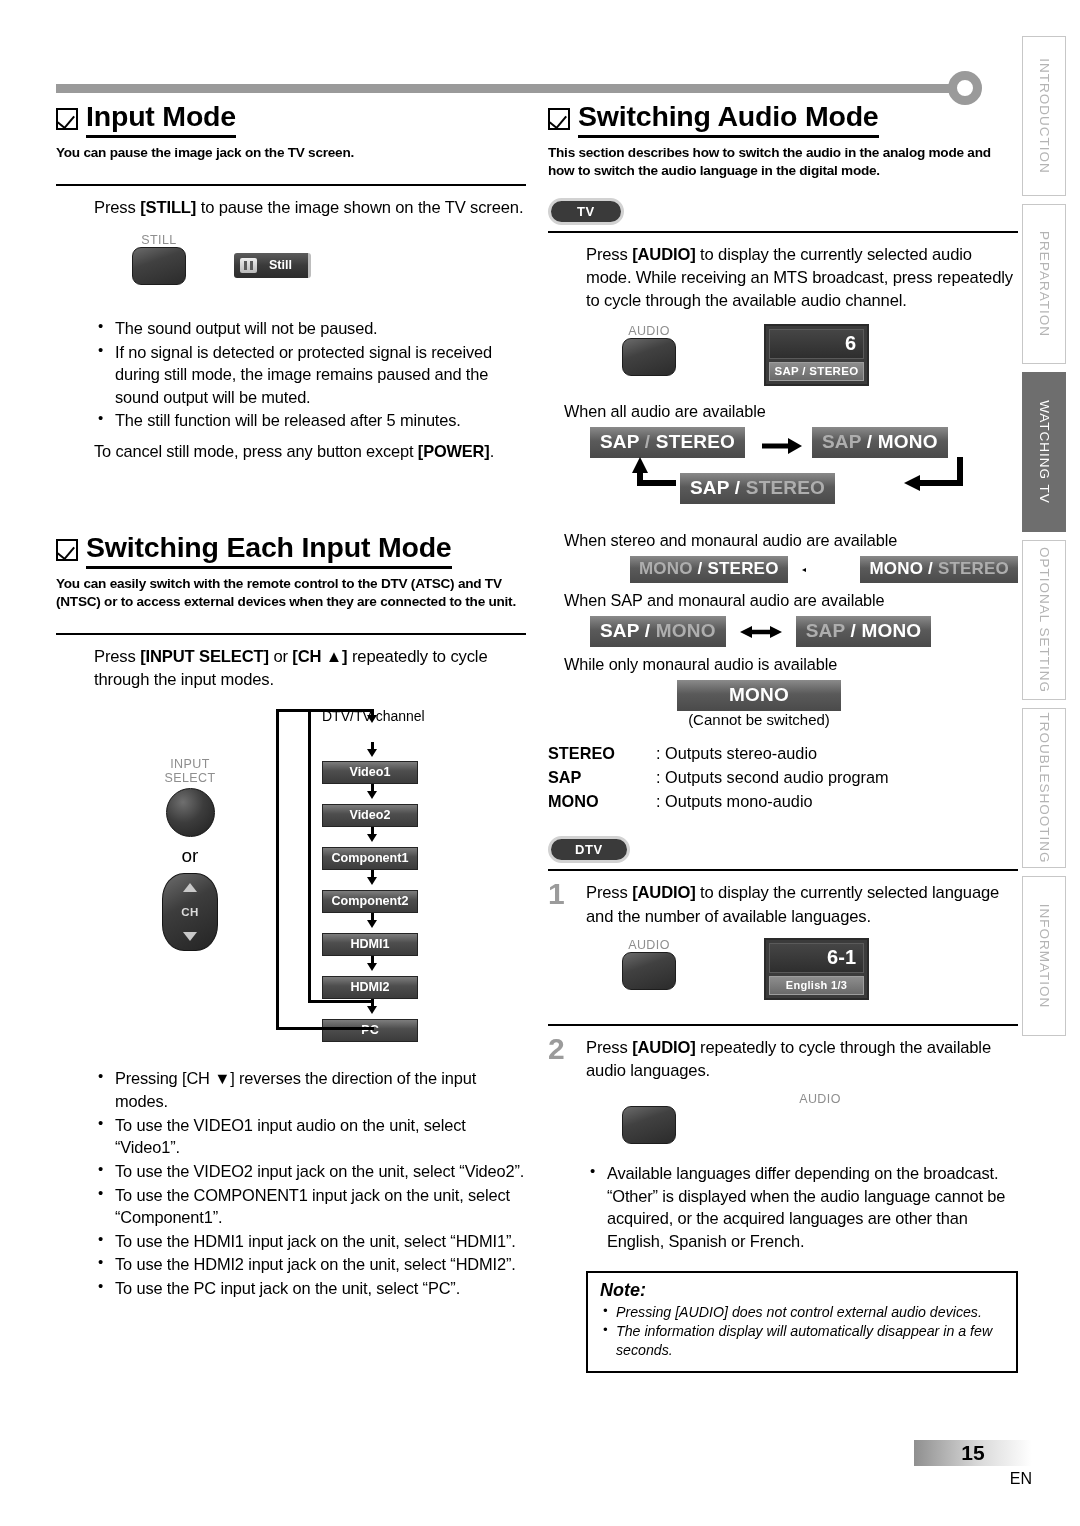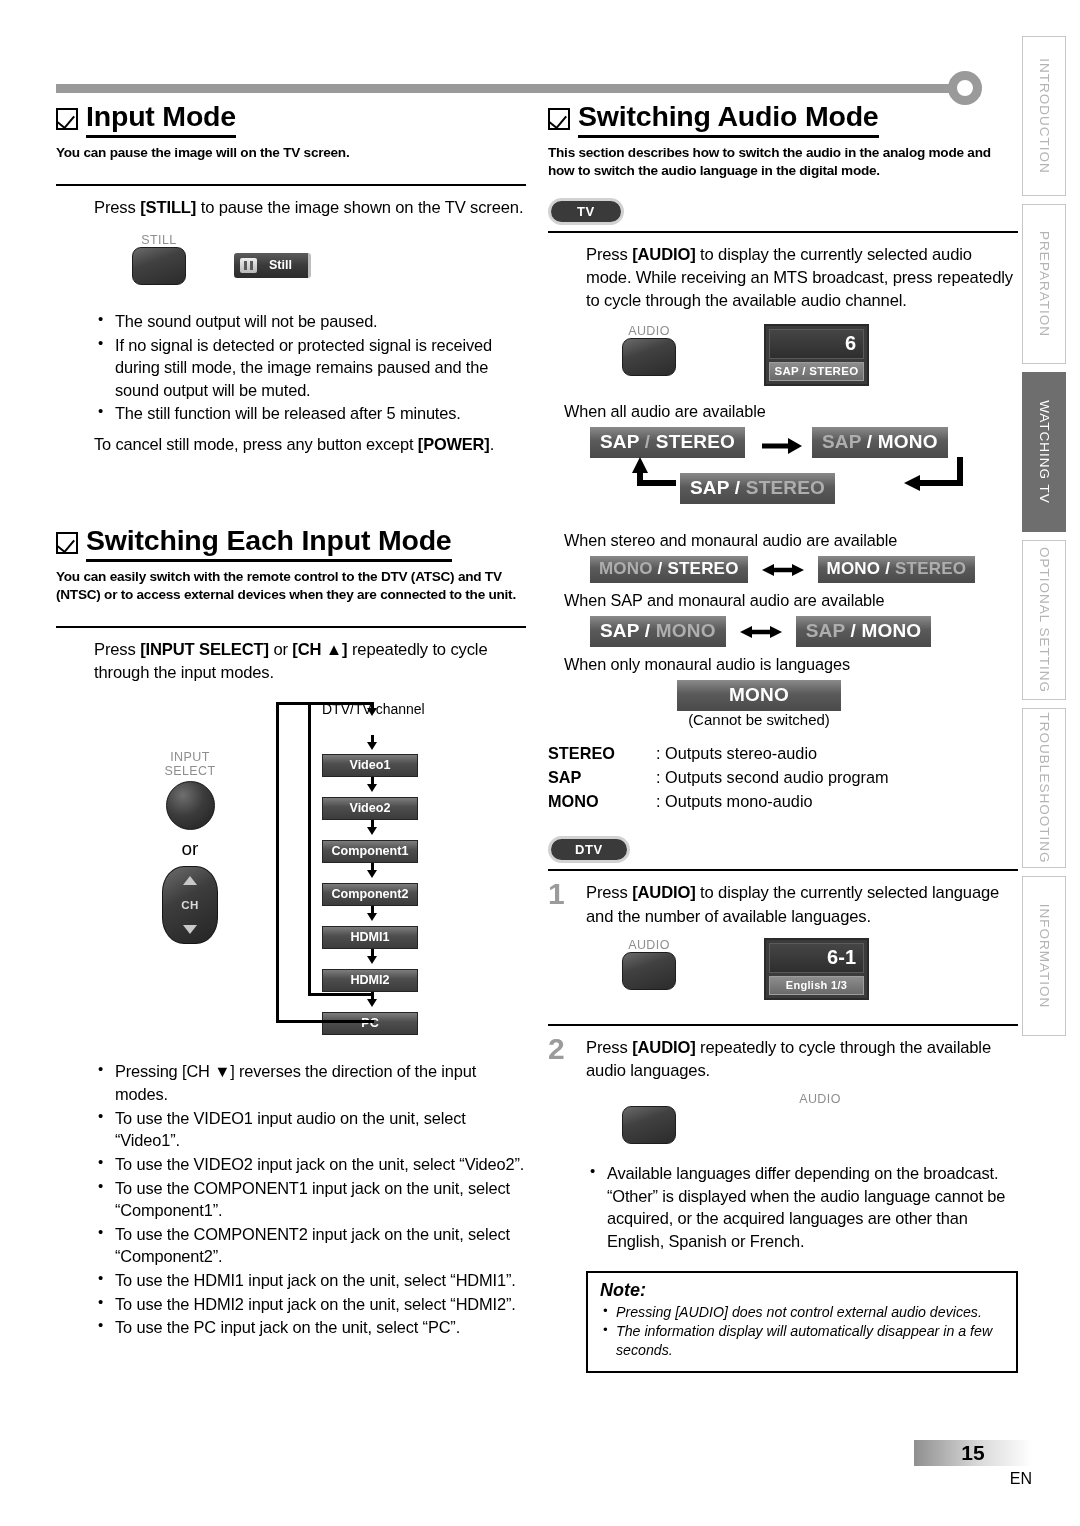--- a/index.html
+++ b/index.html
@@ -121,21 +121,21 @@
   }
   .osdbox.lang .sub{font-size:11px;}
 
   
   .amode{
     display:inline-block;padding:4px 10px 5px;
     background:linear-gradient(180deg,#8a8a8a 0%,#5a5a5a 45%,#4a4a4a 100%);
     font-size:19px;font-weight:bold;letter-spacing:.2px;white-space:nowrap;color:#fff;
   }
   .amode .dim{color:#aeaeae;}
-  .amode.small{font-size:17px;padding:3px 9px 4px;}
+  .amode.small{font-size:17px;padding:3px 9px 4px;margin-left:40px;}
   .cond{font-size:16.3px;margin:8px 16px 6px;letter-spacing:-.1px;}
   .cannot{font-size:15px;text-align:center;}
 
   
   .defs{margin-top:14px;}
   .defrow{display:flex;font-size:16.3px;line-height:1.47;}
   .defrow .term{width:108px;font-weight:bold;flex:none;}
 
   
   ul.bl{margin:10px 0 0 0;padding:0;list-style:none;}
@@ -216,41 +216,41 @@
     </div>
   </div>
 
   <div class="col colL">
 
     <div>
       <div class="h1row">
         <span class="cbx"></span>
         <h1 class="sect">Input Mode</h1>
       </div>
-      <p class="lede">You can pause the image will on the TV screen.</p>
+      <p class="lede">You can pause the image jack on the TV screen.</p>
 
       <div class="steprule"></div>
       <div class="stepbody">
         <div class="steptext"><span>Press </span><b>[STILL]</b><span> to pause the image shown on the TV screen.</span></div>
 
         <div style="display:flex;align-items:center;gap:48px;margin-top:14px;">
           <div class="btnart" style="margin-left:38px;">
             <div class="btncap">STILL</div>
             <div class="rectbtn"></div>
           </div>
           <div class="osdstill" style="margin-top:13px;">
             <span class="pauseico">
                 <i></i>
                 <i></i>
               </span>
             <span class="lab">Still</span>
           </div>
         </div>
 
-        <ul class="bl" style="margin-top:25px;">
+        <ul class="bl" style="margin-top:32px;">
           <li>The sound output will not be paused.</li>
           <li>If no signal is detected or protected signal is received during still mode, the image remains paused and the sound output will be muted.</li>
           <li>The still function will be released after 5 minutes.</li>
         </ul>
         <div class="plain"><span>To cancel still mode, press any button except </span><b>[POWER]</b><span>.</span></div>
       </div>
     </div>
 
     <div style="margin-top:68px;">
       <div class="h1row">
@@ -315,21 +315,20 @@
           <div style="position:absolute;left:182px;top:-322px;width:3px;height:318px;background:#000;"></div>
           <div style="position:absolute;left:182px;top:-4px;width:98px;height:3px;background:#000;"></div>
           <div style="position:absolute;left:182px;top:-322px;width:98px;height:3px;background:#000;"></div>
         </div>
 
         <ul class="bl" style="margin-top:36px;">
           <li>Pressing [CH ▼] reverses the direction of the input modes.</li>
           <li>To use the VIDEO1 input audio on the unit, select “Video1”.</li>
           <li>To use the VIDEO2 input jack on the unit, select “Video2”.</li>
           <li>To use the COMPONENT1 input jack on the unit, select “Component1”.</li>
-          <li>To use the COMPONENT2 input jack on the unit, select “Component2”.</li>
           <li>To use the HDMI1 input jack on the unit, select “HDMI1”.</li>
           <li>To use the HDMI2 input jack on the unit, select “HDMI2”.</li>
           <li>To use the PC input jack on the unit, select “PC”.</li>
         </ul>
       </div>
     </div>
   </div>
 
   <div class="col colR">
 
@@ -409,21 +408,21 @@
       <svg width="42" height="18">
         <line x1="9" y1="9" x2="33" y2="9" stroke="#000" stroke-width="4.5"></line>
         <polygon points="0,9 12,3 12,15" fill="#000"></polygon>
         <polygon points="42,9 30,3 30,15" fill="#000"></polygon>
       </svg>
       <span class="amode">
         <span class="dim">SAP</span> / <span>MONO</span>
       </span>
     </div>
 
-    <div class="cond">When only monaural audio is languages</div>
+    <div class="cond">While only monaural audio is available</div>
     <div style="text-align:center;padding-right:48px;">
       <span class="amode" style="padding-left:52px;padding-right:52px;">MONO</span>
       <div class="cannot">(Cannot be switched)</div>
     </div>
 
     <div class="defs">
       <div class="defrow">
         <span class="term">STEREO</span>
         <span>: Outputs stereo-audio</span>
       </div>

